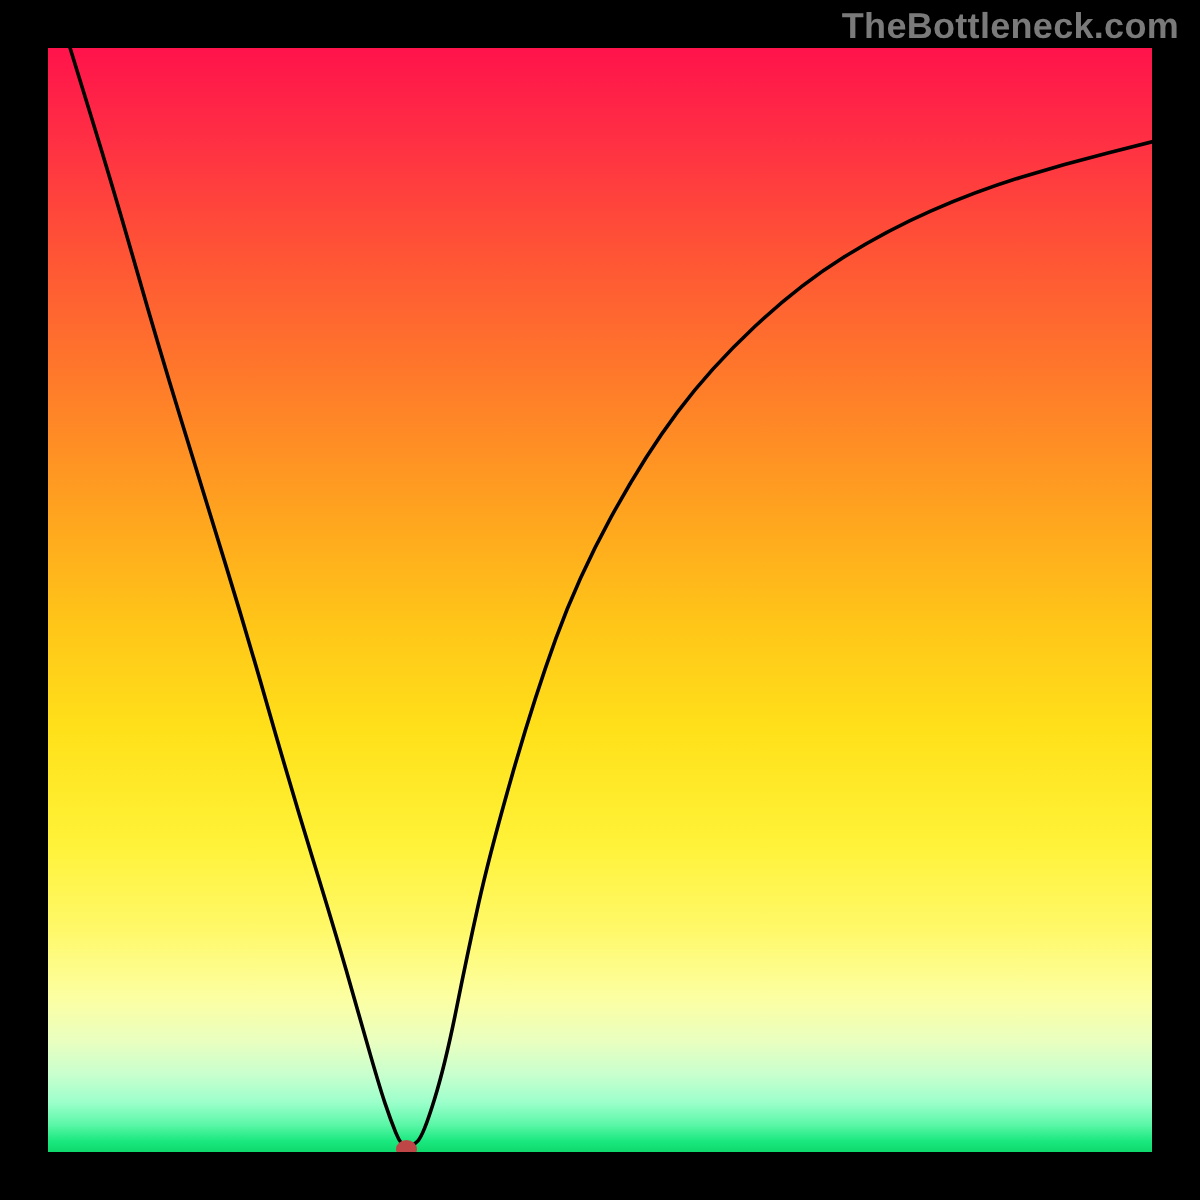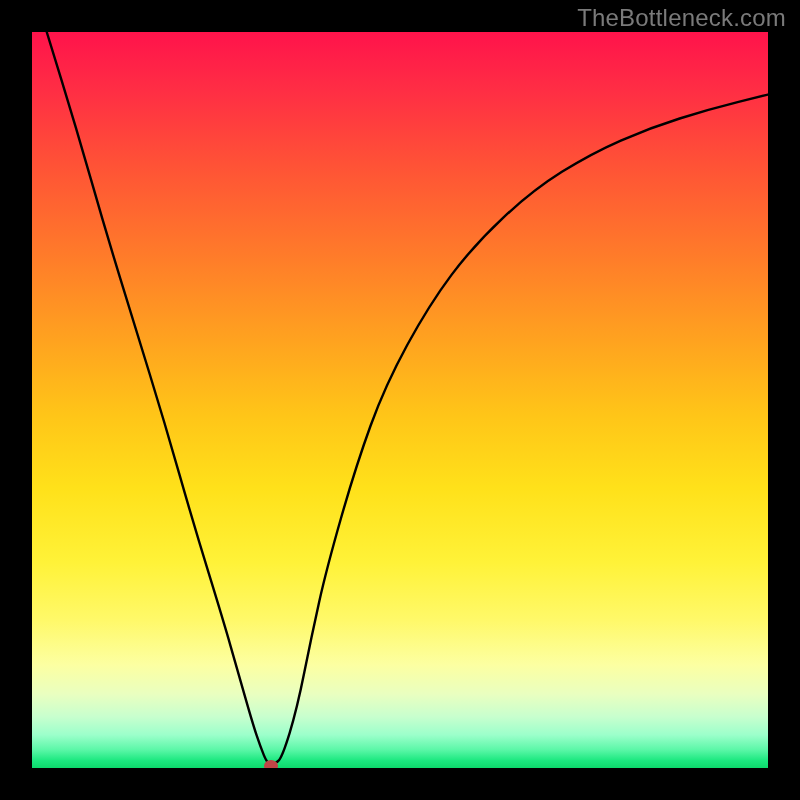--- a/index.html
+++ b/index.html
@@ -15,21 +15,21 @@
     width: 800px;
     height: 800px;
     background: #000000;
   }
   .watermark {
     position: absolute;
     top: 4px;
     right: 14px;
     color: #7a7a7a;
     font-size: 24px;
-    font-weight: 400;
+    font-weight: 700;
     letter-spacing: 0.2px;
   }
   .plot-area {
     position: absolute;
     left: 32px;
     top: 32px;
     width: 736px;
     height: 736px;
     overflow: hidden;
   }

